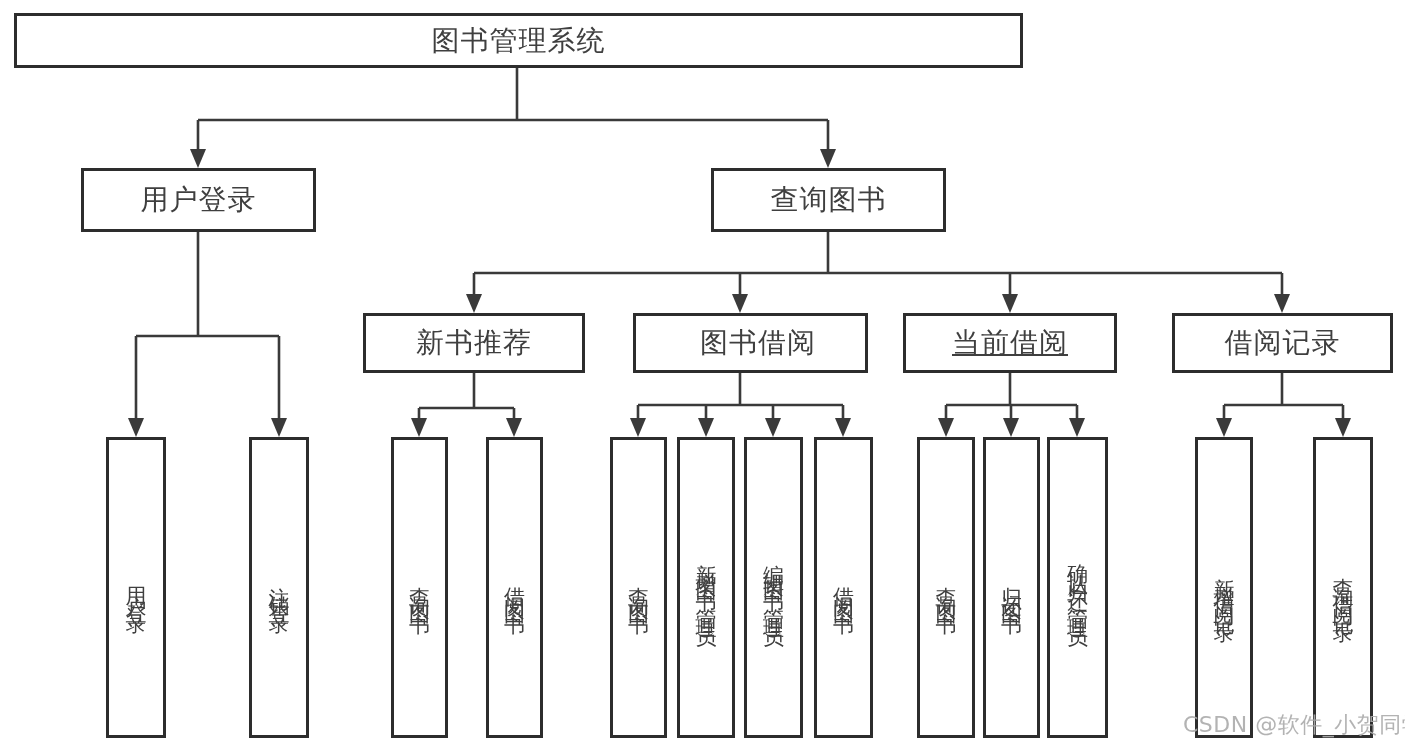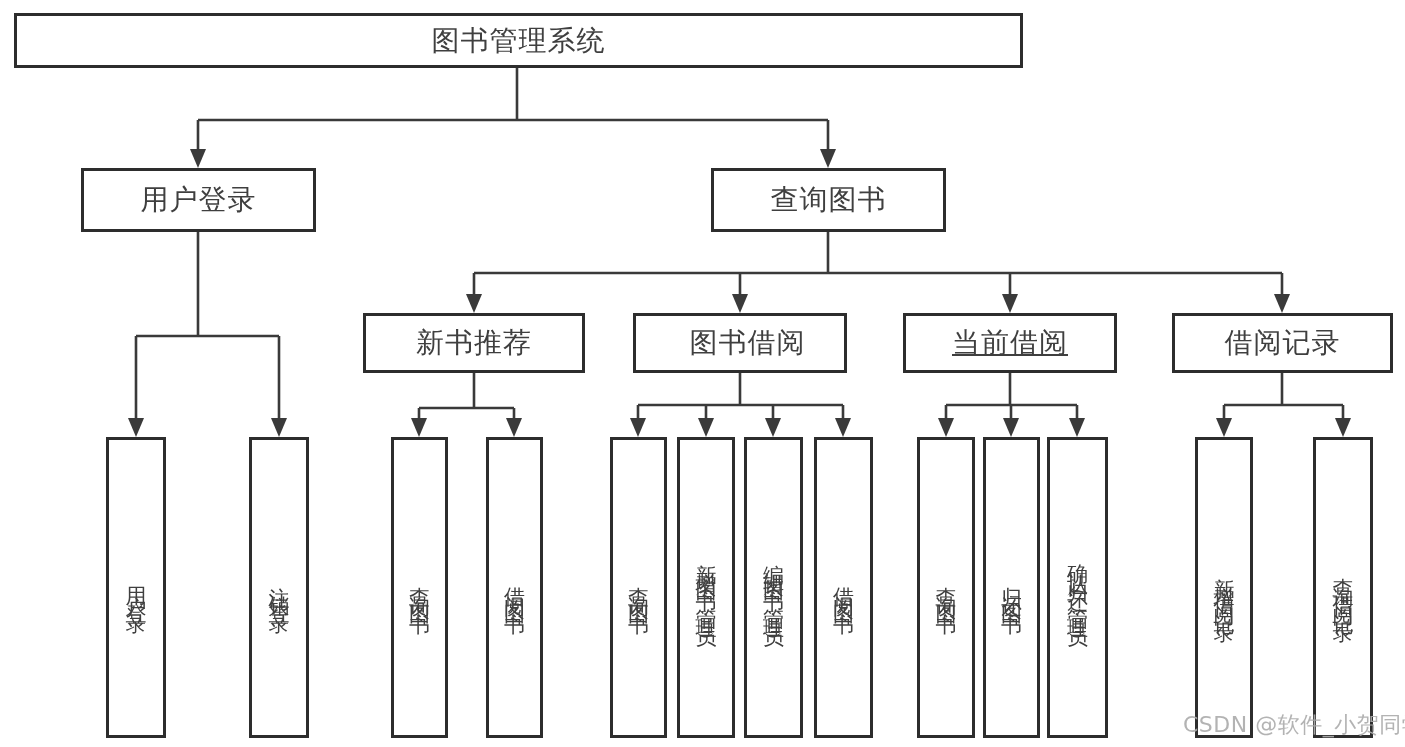--- a/index.html
+++ b/index.html
@@ -93,21 +93,21 @@
       <path d="M1335 418 L1351 418 L1343 437 Z"></path>
     </g>
   </svg>
 
   <div class="node" style="left:14px; top:13px; width:1009px; height:55px;">图书管理系统</div>
 
   <div class="node" style="left:81px; top:168px; width:235px; height:64px;">用户登录</div>
   <div class="node" style="left:711px; top:168px; width:235px; height:64px;">查询图书</div>
 
   <div class="node" style="left:363px; top:313px; width:222px; height:60px;">新书推荐</div>
-  <div class="node" style="left:633px; top:313px; width:214px; height:60px;padding-left:15px;">图书借阅</div>
+  <div class="node" style="left:633px; top:313px; width:235px; height:60px;padding-left:15px;">图书借阅</div>
   <div class="node" style="left:903px; top:313px; width:214px; height:60px;text-decoration:underline;">当前借阅</div>
   <div class="node" style="left:1172px; top:313px; width:221px; height:60px;">借阅记录</div>
 
   <div class="node vnode" style="left:106px; top:437px; width:60px; height:301px;">用户登录</div>
   <div class="node vnode" style="left:249px; top:437px; width:60px; height:301px;">注销登录</div>
 
   <div class="node vnode" style="left:391px; top:437px; width:57px; height:301px;">查询图书</div>
   <div class="node vnode" style="left:486px; top:437px; width:57px; height:301px;">借阅图书</div>
 
   <div class="node vnode" style="left:610px; top:437px; width:57px; height:301px;">查询图书</div>

